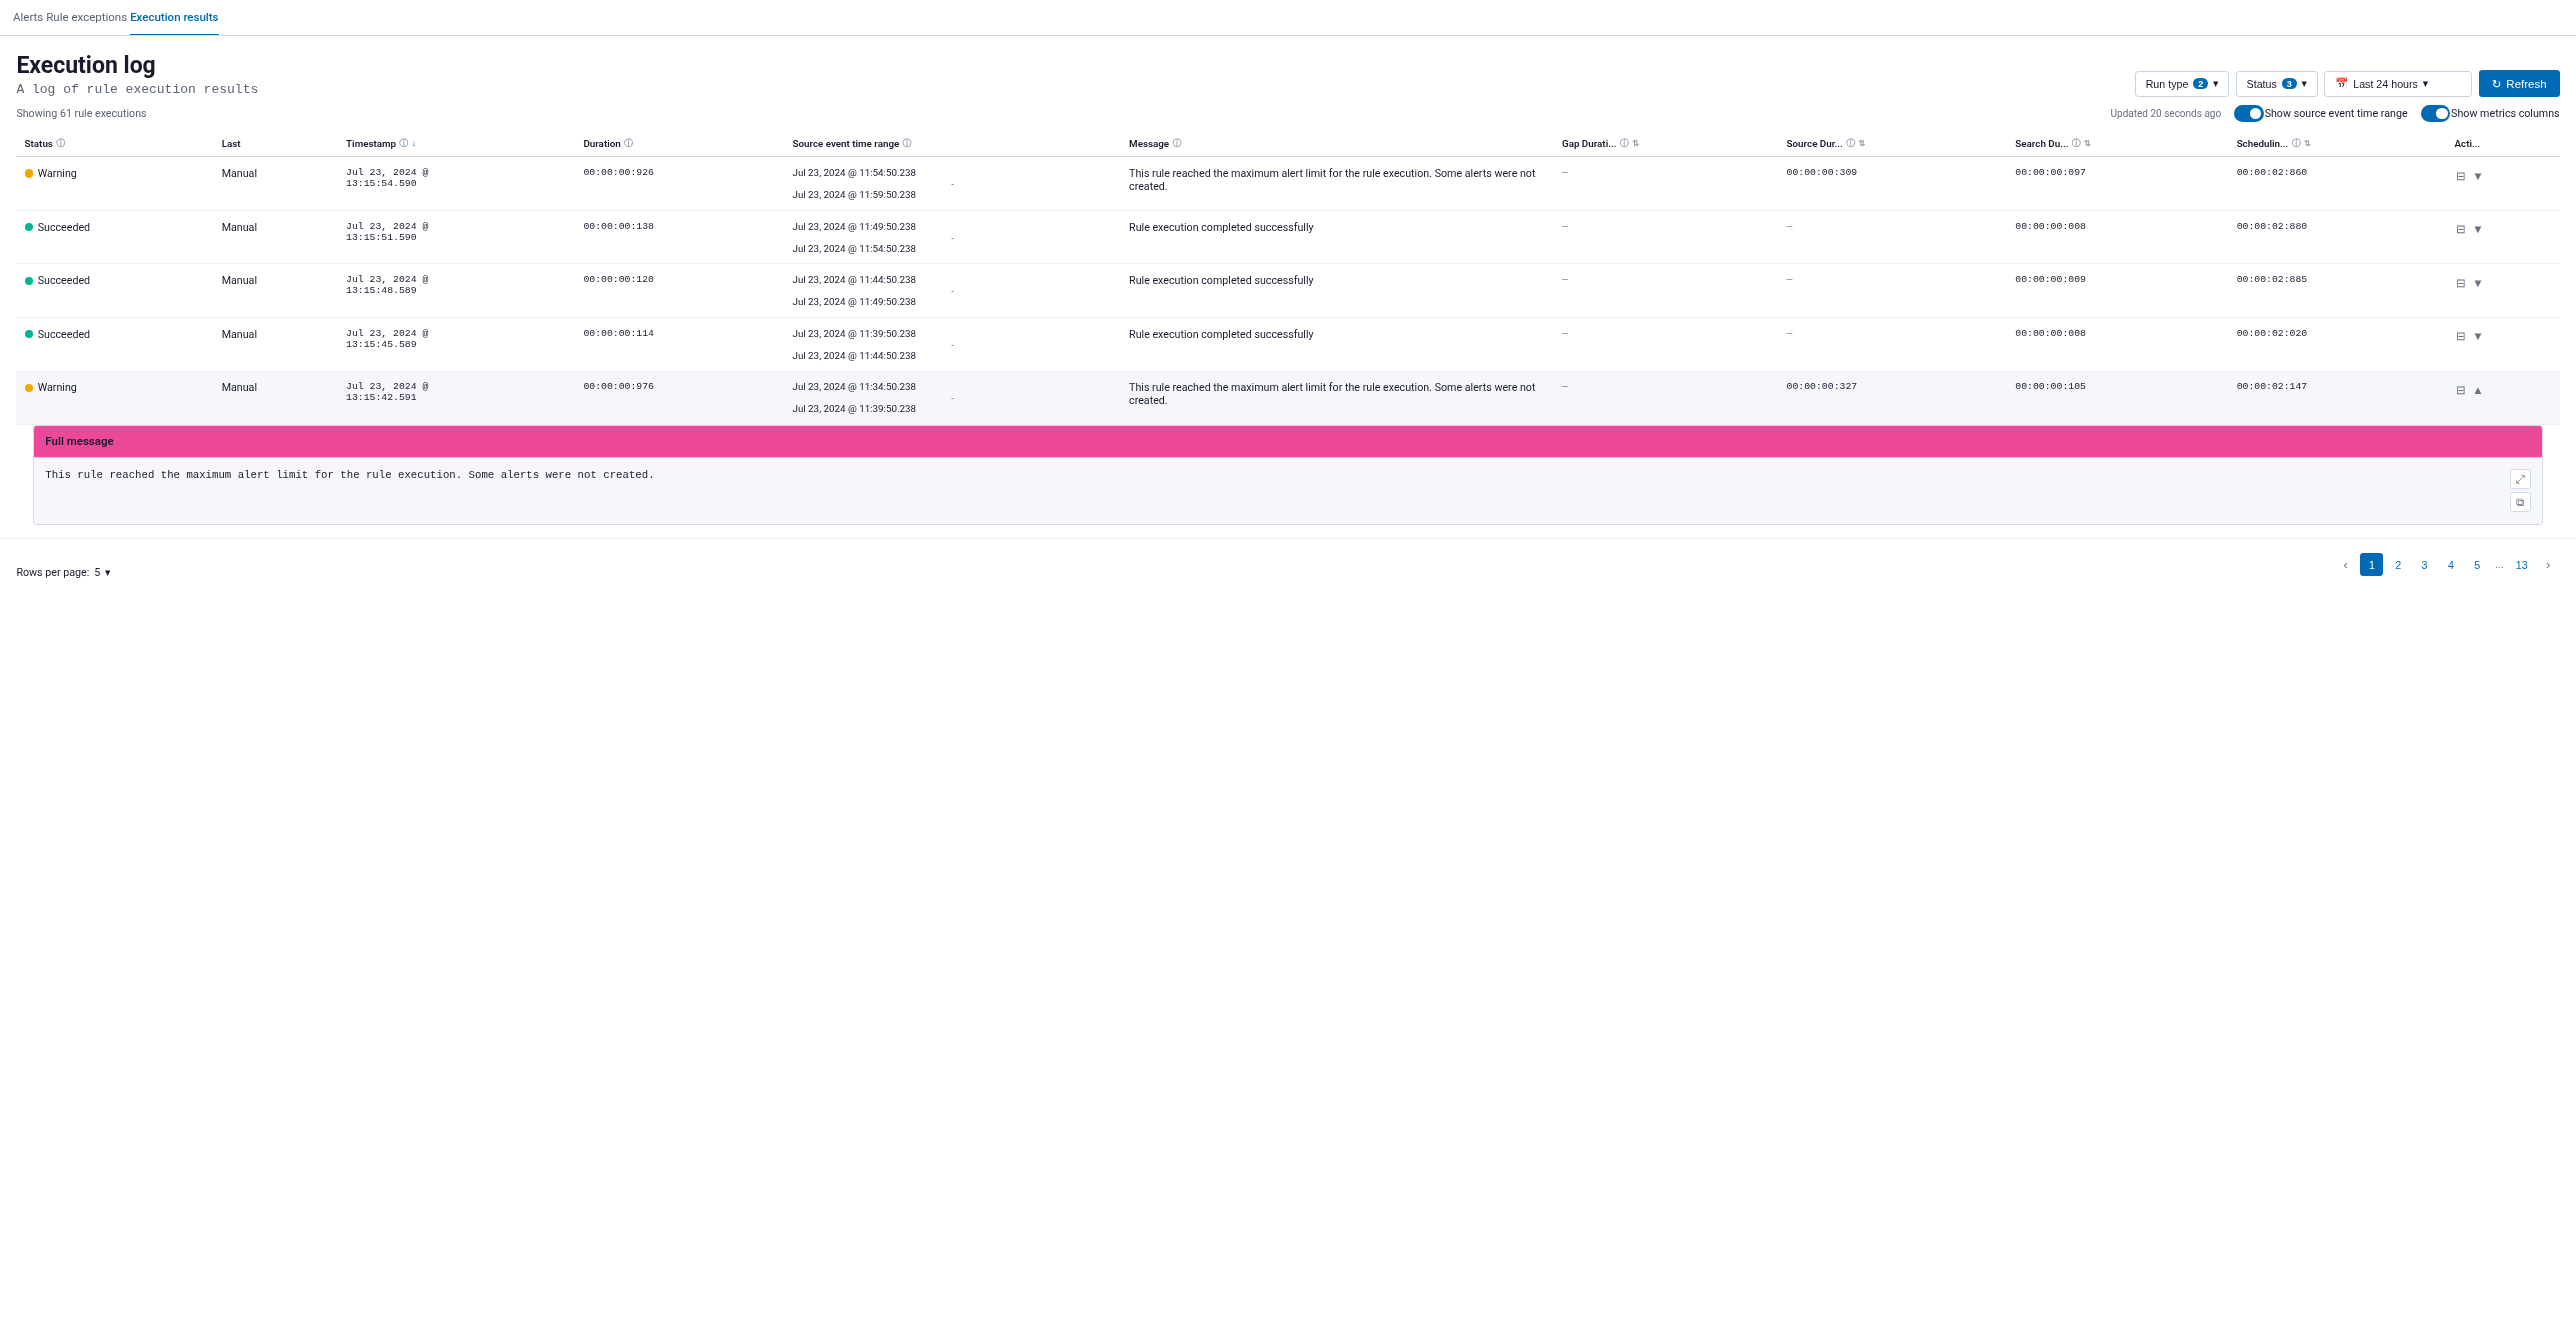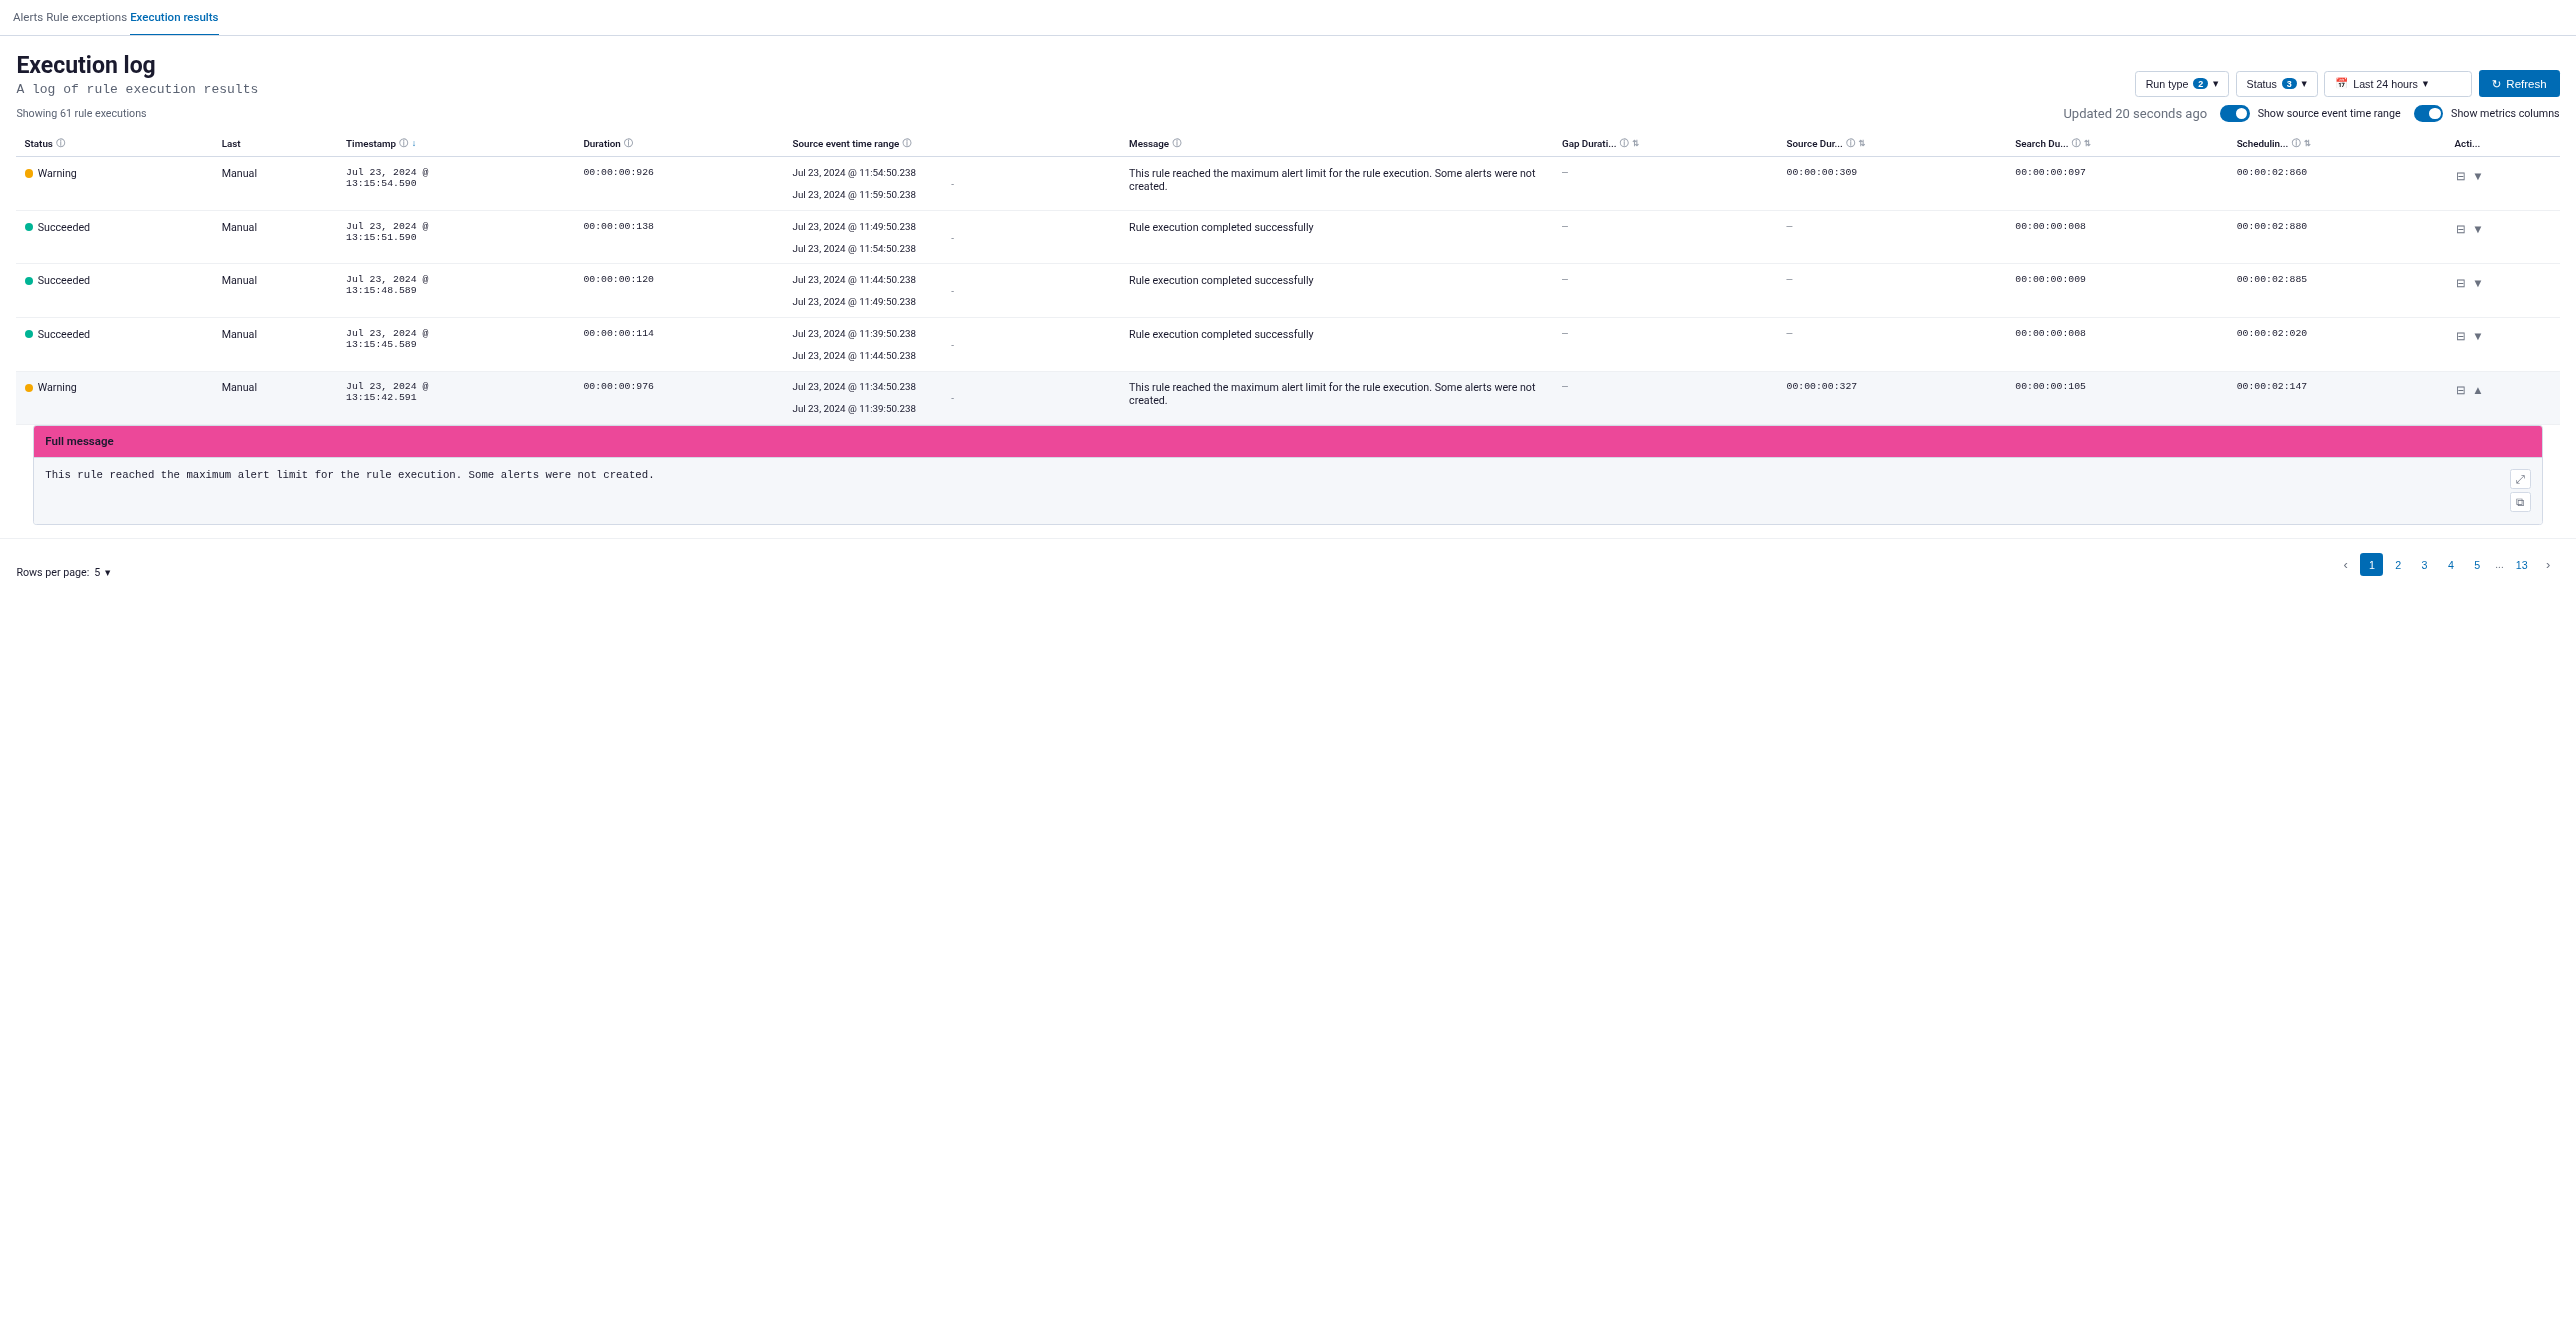--- a/index.html
+++ b/index.html
@@ -20,22 +20,22 @@
     .toolbar { display: flex; align-items: center; gap: 6.6px; }
     .filter-btn { display: flex; align-items: center; gap: 4.9px; padding: 5.7px 9.8px; border: 0.8px solid #c9d3e0; border-radius: 3.3px; background: #fff; cursor: pointer; font-size: 10.7px; color: #1a1a2e; }
     .filter-btn .badge { background: #006bb4; color: #fff; border-radius: 8.2px; padding: 0.8px 4.9px; font-size: 9px; font-weight: 600; }
     .time-range-btn { display: flex; align-items: center; gap: 4.9px; padding: 5.7px 9.8px; border: 0.8px solid #c9d3e0; border-radius: 3.3px; background: #fff; cursor: pointer; font-size: 10.7px; color: #1a1a2e; min-width: 148px; }
     .refresh-btn { display: flex; align-items: center; gap: 4.9px; padding: 6.6px 13px; border: none; border-radius: 3.3px; background: #006bb4; color: #fff; cursor: pointer; font-size: 11.5px; font-weight: 500; }
 
     
     .sub-toolbar { padding: 8.2px 16.4px; display: flex; align-items: center; justify-content: space-between; }
     .showing-text { font-size: 10.7px; color: #5a6272; }
     .right-controls { display: flex; align-items: center; gap: 13px; }
-    .updated-text { font-size: 13px; color: #69707d; }
-    .toggle-group { display: flex; align-items: center; gap: 8px; font-size: 10.7px; color: #1a1a2e; }
+    .updated-text { font-size: 10px; color: #69707d; }
+    .toggle-group { display: flex; align-items: center; gap: 1px; font-size: 10.7px; color: #1a1a2e; }
     .toggle { position: relative; display: inline-block; width: 29.5px; height: 16.4px; }
     .toggle input { opacity: 0; width: 0; height: 0; }
     .slider { position: absolute; cursor: pointer; top: 0; left: 0; right: 0; bottom: 0; background-color: #006bb4; border-radius: 16.4px; transition: .3s; }
     .slider:before { position: absolute; content: ""; height: 11.5px; width: 11.5px; left: 2.5px; bottom: 2.5px; background-color: white; border-radius: 50%; transition: .3s; transform: translateX(13px); }
 
     
     .table-wrapper { padding: 0 16.4px; overflow-x: auto; }
     table { width: 100%; border-collapse: collapse; font-size: 10.7px; }
     thead tr { border-bottom: 1.6px solid #d3dae6; }
     th { padding: 6.6px 8.2px; text-align: left; font-weight: 600; font-size: 9.8px; color: #1a1a2e; white-space: nowrap; }

